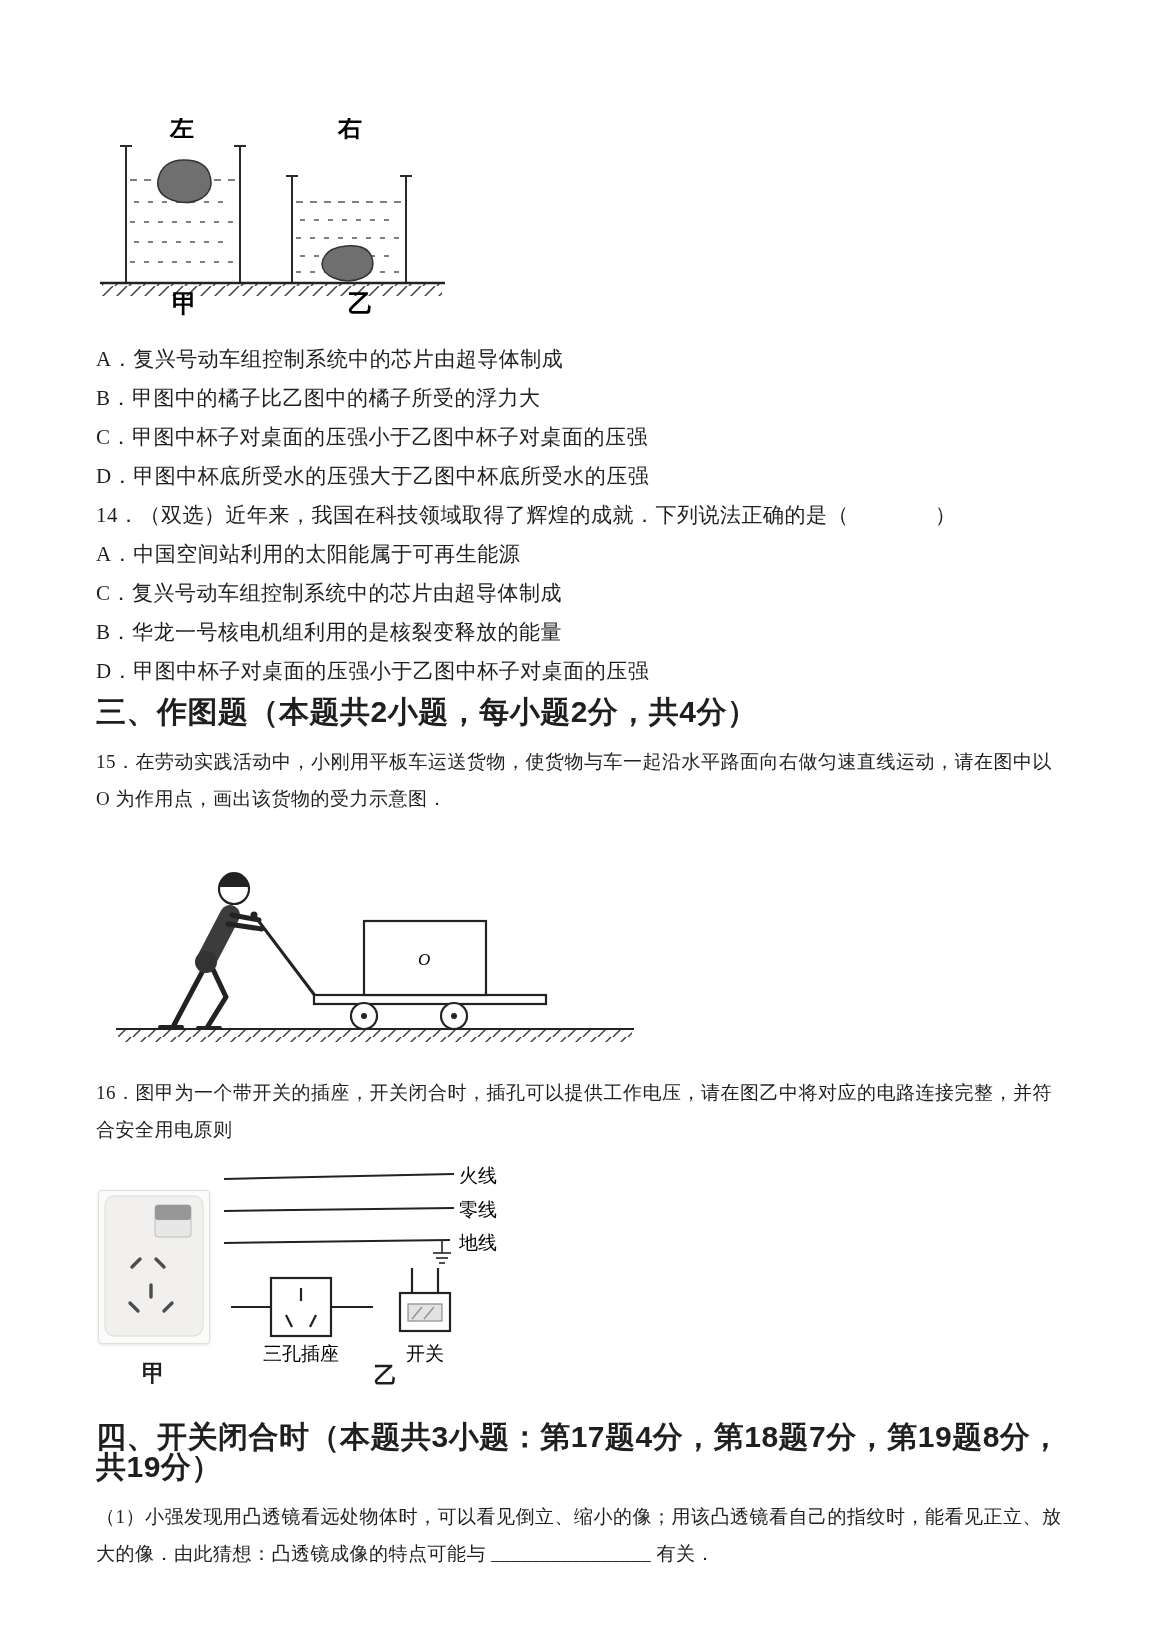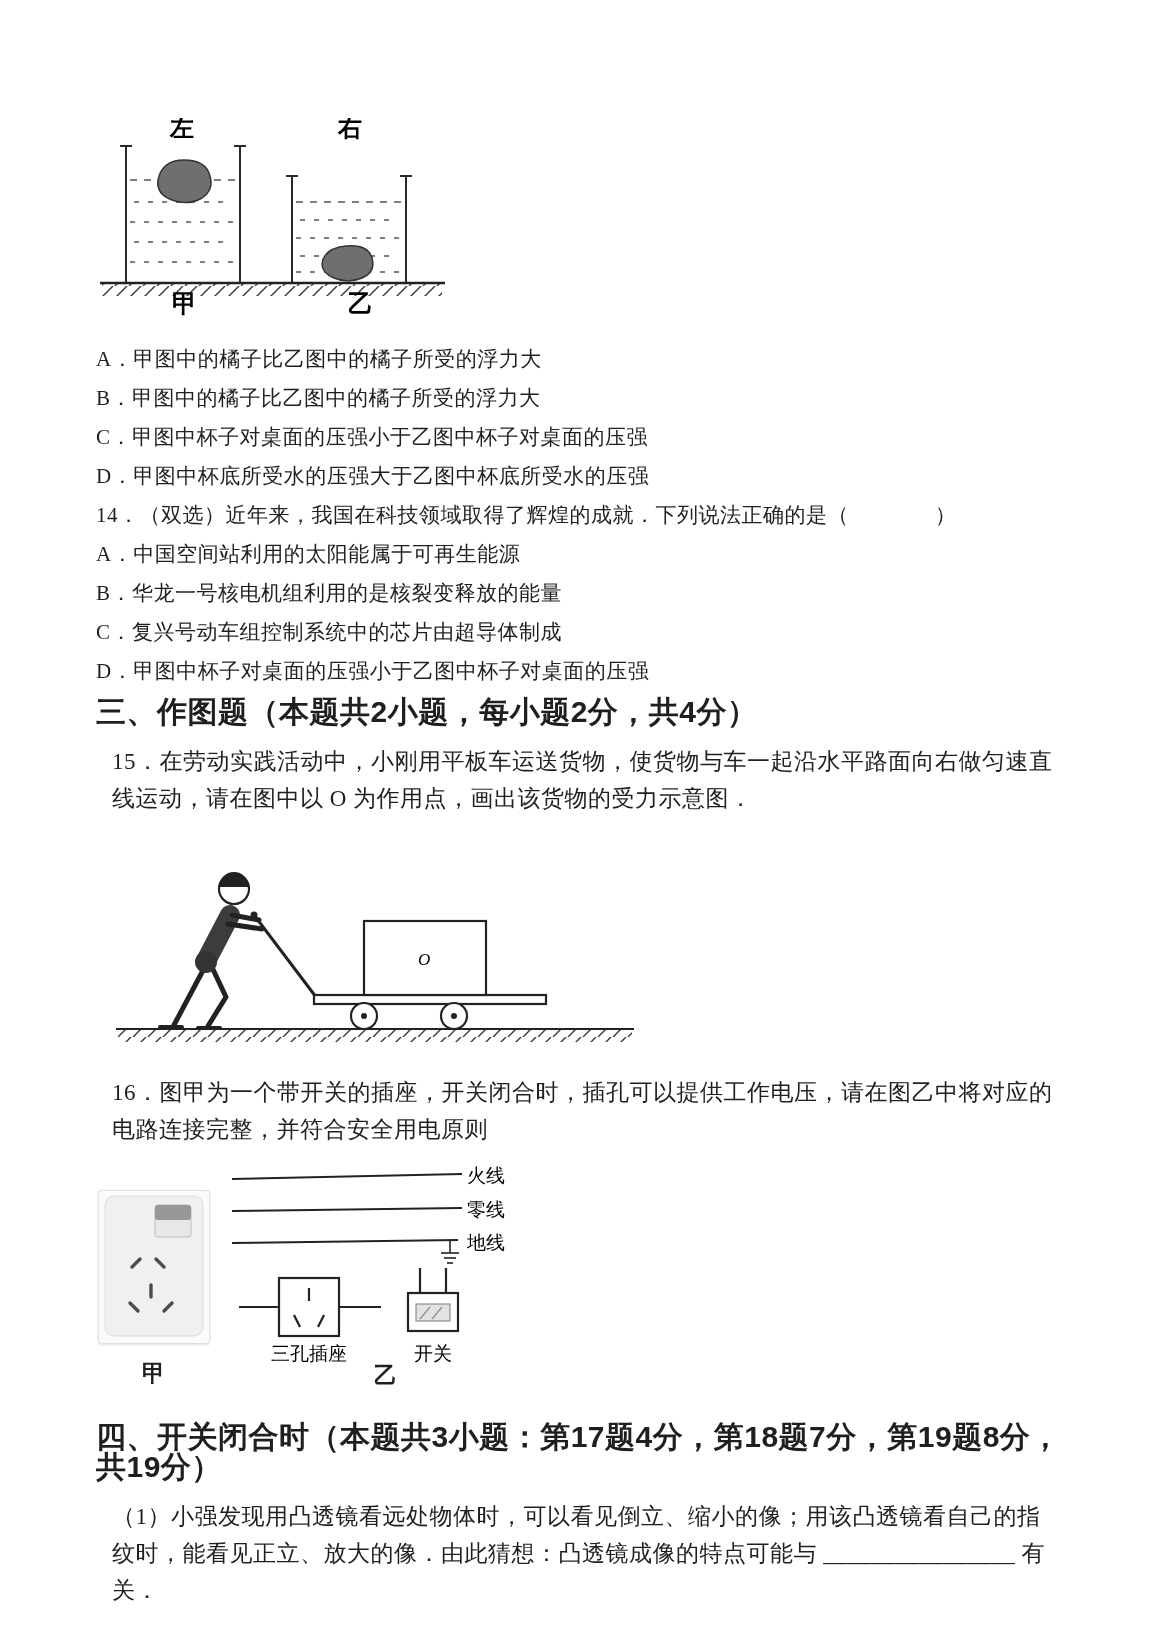--- a/index.html
+++ b/index.html
@@ -7,36 +7,36 @@
     position:relative;
     width:1158px;height:1638px;
     background:#ffffff;
     font-family:"Liberation Serif",serif;
     color:#1f1f1f;
     box-sizing:border-box;
     padding:0 96px;
     overflow:hidden;
   }
   .line{font-size:21px;line-height:27px;margin:0 0 12px 0;letter-spacing:0.5px;}
-  .para{font-size:23px;line-height:37px;margin:0 0 8px 16px;letter-spacing:0.5px;}
+  .para{font-size:19px;line-height:37px;margin:0 0 8px 0;letter-spacing:0.5px;}
   .heading{
     font-family:"Liberation Sans",sans-serif;
     font-weight:700;font-size:30px;line-height:30px;
     margin:6px 0 16px 0;letter-spacing:0.5px;
   }
   .fig{position:relative;}
   #fig1{margin:118px 0 26px 4px;}
   #fig2{margin:12px 0 16px 6px;}
   #fig3{margin:12px 0 22px 0;height:240px;width:600px;}
   #fig3 .photo{
     position:absolute;left:2px;top:30px;width:110px;height:152px;
     background:#fbfbfa;border:1px solid #e0e0de;border-radius:4px;
     box-shadow:0 1px 3px rgba(0,0,0,0.12);
   }
-  #fig3 .wiring{position:absolute;left:128px;top:0;}
+  #fig3 .wiring{position:absolute;left:120px;top:0;}
   .figlabel{
     position:absolute;font-size:23px;font-weight:700;
     font-family:"Liberation Serif",serif;letter-spacing:1px;
   }
   svg text{font-family:inherit;}
 </style>
 </head>
 <body>
 
 <div class="page">
@@ -82,29 +82,29 @@
       </g>
       <path d="M222,146 q2,-16 24,-18 q22,-2 26,12 q4,14 -10,20 q-14,6 -28,0 q-12,-5 -12,-14 z" fill="#6f6f6f" stroke="#333" stroke-width="1.5"></path>
 
       <text x="70" y="18" font-size="24" font-weight="bold">左</text>
       <text x="238" y="18" font-size="24" font-weight="bold">右</text>
       <text x="72" y="194" font-size="25" font-weight="bold">甲</text>
       <text x="248" y="194" font-size="25" font-weight="bold">乙</text>
     </svg>
   </div>
 
-  <div class="line">A．甲图中的橘子比乙图中的橘子所受的浮力大</div>
+  <div class="line">A．复兴号动车组控制系统中的芯片由超导体制成</div>
   <div class="line">B．甲图中的橘子比乙图中的橘子所受的浮力大</div>
   <div class="line">C．甲图中杯子对桌面的压强小于乙图中杯子对桌面的压强</div>
   <div class="line">D．甲图中杯底所受水的压强大于乙图中杯底所受水的压强</div>
 
   <div class="line">14．（双选）近年来，我国在科技领域取得了辉煌的成就．下列说法正确的是（　　　　）</div>
   <div class="line">A．中国空间站利用的太阳能属于可再生能源</div>
+  <div class="line">C．复兴号动车组控制系统中的芯片由超导体制成</div>
   <div class="line">B．华龙一号核电机组利用的是核裂变释放的能量</div>
-  <div class="line">C．复兴号动车组控制系统中的芯片由超导体制成</div>
   <div class="line">D．甲图中杯子对桌面的压强小于乙图中杯子对桌面的压强</div>
 
   <div class="heading">三、作图题（本题共2小题，每小题2分，共4分）</div>
 
   <div class="para">15．在劳动实践活动中，小刚用平板车运送货物，使货物与车一起沿水平路面向右做匀速直线运动，请在图中以 O 为作用点，画出该货物的受力示意图．</div>
 
   <div class="fig" id="fig2">
     <svg width="540" height="225" viewBox="0 0 540 225">
       <defs>
         <pattern id="hatchB" width="15" height="13" patternUnits="userSpaceOnUse">

